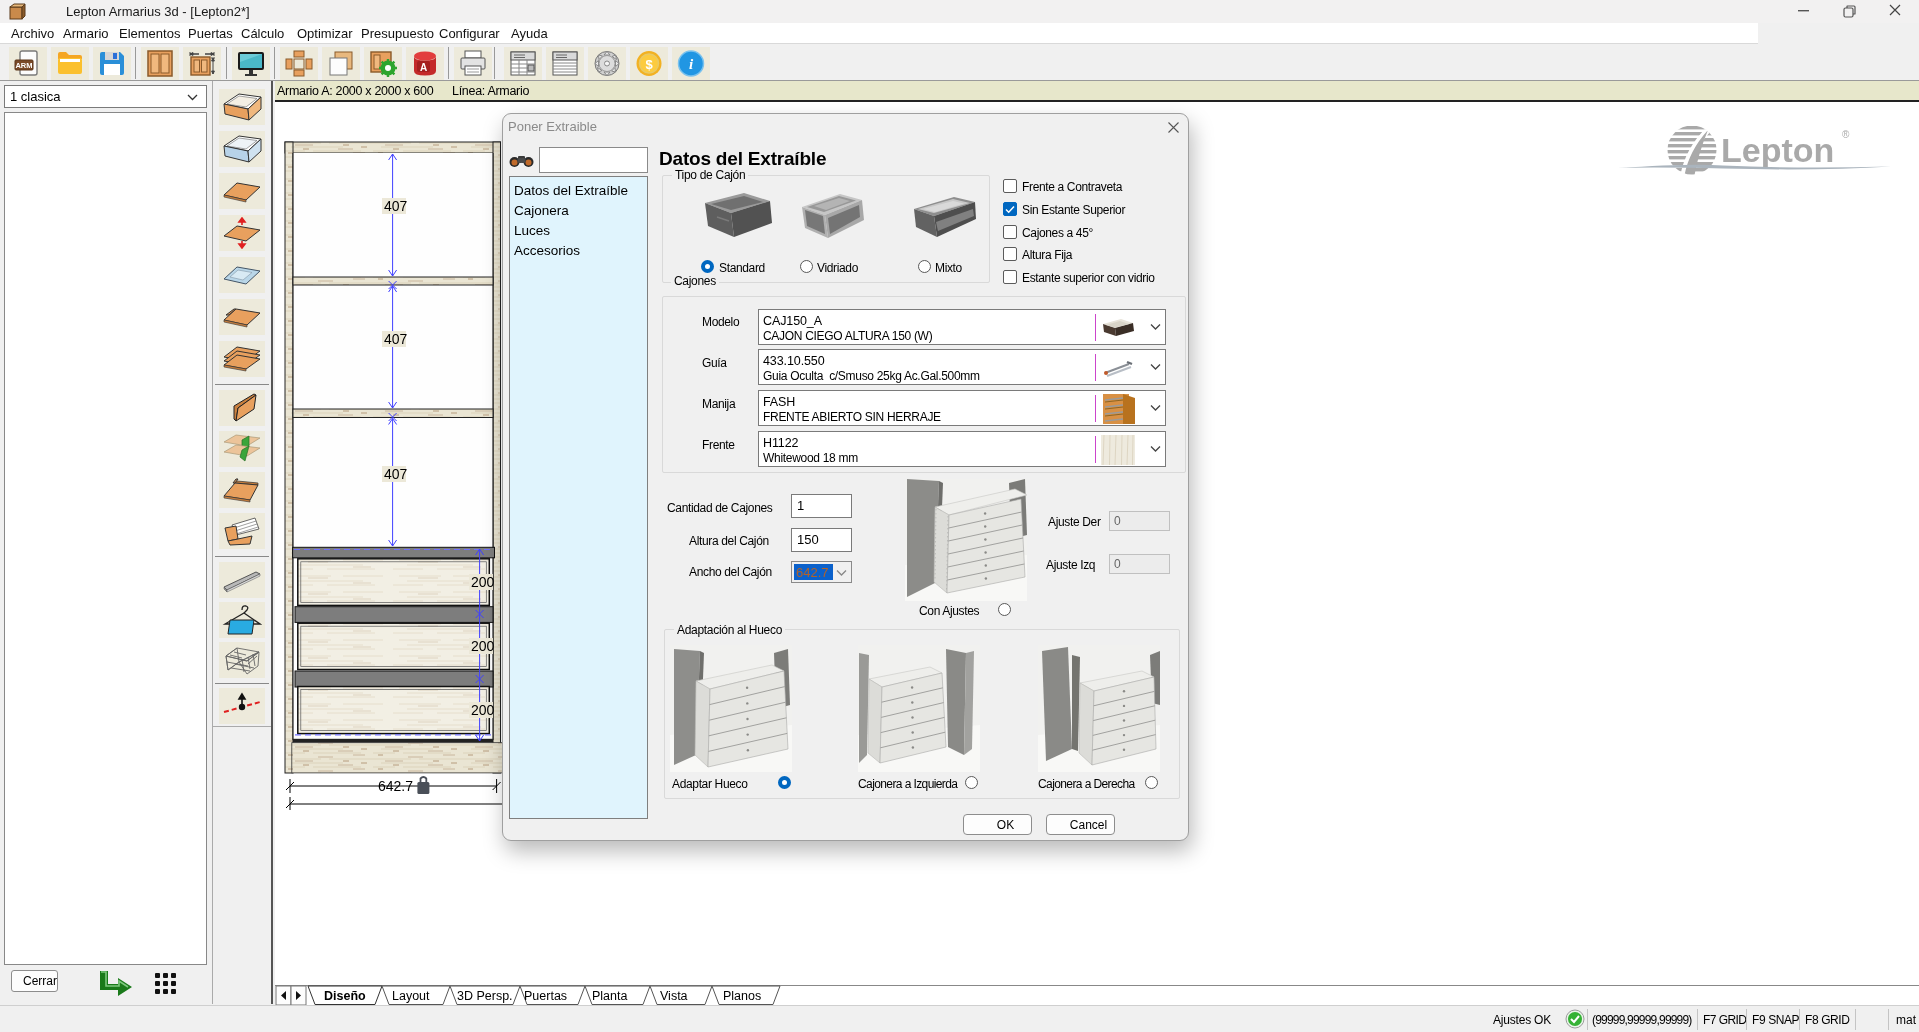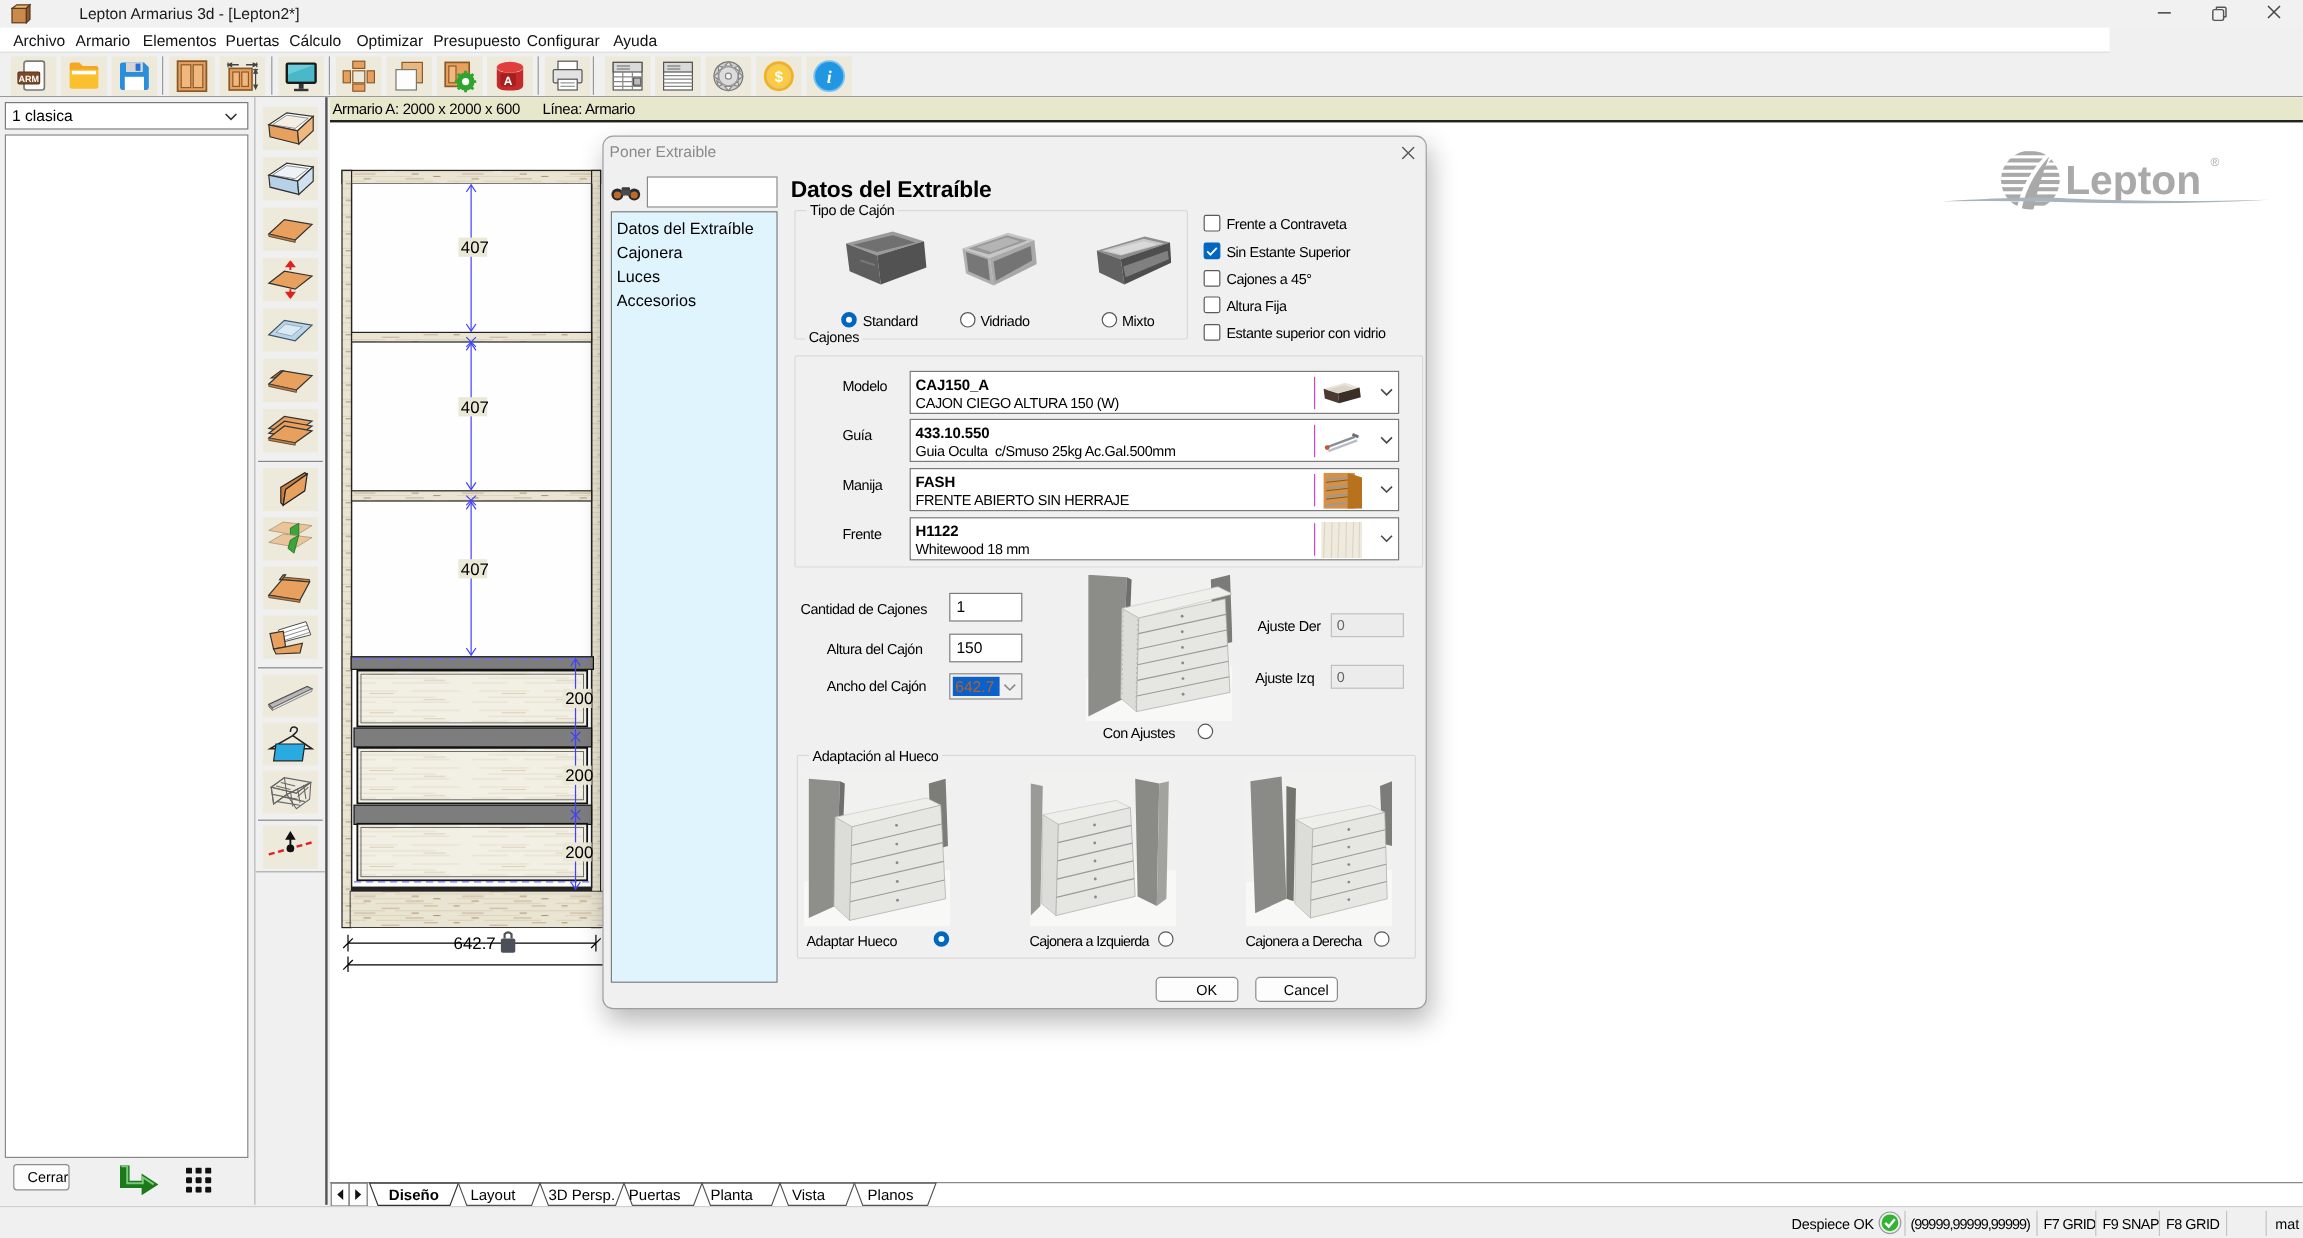--- a/index.html
+++ b/index.html
@@ -24,21 +24,21 @@
 #cheader { position:absolute; left:0px; top:0px; width:1644px; height:21px; background:#e7e7cb; border-bottom:2px solid #222; font-size:12.5px; letter-spacing:-0.3px; }
 #statusbar { position:absolute; left:0; top:1005px; width:1919px; height:27px; background:#f0f0f0; border-top:1px solid #cfcfcf; font-size:12px; color:#000; }
 #statusbar .ssep { position:absolute; top:3px; width:1px; height:21px; background:#c4c4c4; }
 #tabbar { position:absolute; left:0px; top:904px; width:1644px; height:21px; background:#fff; }
 #dialog { position:absolute; left:502px; top:113px; width:687px; height:728px; background:#f0f0f0; border:1px solid #9f9f9f; border-radius:9px; box-shadow:3px 10px 22px rgba(0,0,0,0.28); }
 .gbox { position:absolute; border:1px solid #d9d9d9; border-radius:2px; }
 .glabel { position:absolute; background:#f0f0f0; font-size:12px; padding:0 3px; color:#000; letter-spacing:-0.3px; }
 .cb { position:absolute; width:14px; height:14px; border:1px solid #5b5b5b; background:#fff; border-radius:2px; }
 .cblabel { position:absolute; font-size:12px; color:#000; letter-spacing:-0.35px; }
 .combo { position:absolute; left:255px; width:408px; height:36px; background:#fff; border:1px solid #7a7a7a; }
-.combo .c1 { position:absolute; left:4px; top:4px; font-size:12.5px; font-weight:bold; letter-spacing:-0.1px; }
+.combo .c1 { position:absolute; left:4px; top:4px; font-size:12.5px; font-weight:normal; letter-spacing:-0.1px; }
 .combo .c2 { position:absolute; left:4px; top:19px; font-size:12px; letter-spacing:-0.3px; }
 .combo .mline { position:absolute; left:89px; top:4px; width:1px; height:27px; background:#cc44cc; }
 .combo .chev { position:absolute; right:4px; top:13px; }
 .flabel { position:absolute; font-size:12px; color:#000; letter-spacing:-0.35px; }
 .finput { position:absolute; width:61px; height:24px; background:#fff; border:1px solid #7a7a7a; font-size:13px; padding:3px 0 0 5px; }
 .radio { position:absolute; width:13px; height:13px; border-radius:50%; border:1px solid #595959; background:#fff; }
 .radio.sel { background:#fff; border:4px solid #0067c0; }
 
 .btn { position:absolute; width:69px; height:21px; background:#fdfdfd; border:1px solid #8d8d8d; border-radius:4px; font-size:12px; text-align:center; padding-top:3px;padding-left:16px; }
 </style>
@@ -495,21 +495,21 @@
         <text x="249" y="15">Puertas</text>
         <text x="317" y="15">Planta</text>
         <text x="385" y="15">Vista</text>
         <text x="448" y="15">Planos</text>
       </g>
     </svg>
   </div>
 </div>
 
 <div id="statusbar">
-  <span class="abs" style="left:1493px;top:7px;letter-spacing:-0.2px">Despiece OK</span>
+  <span class="abs" style="left:1493px;top:7px;letter-spacing:-0.2px">Ajustes OK</span>
   <svg class="abs" style="left:1565px;top:3px" width="20" height="20" viewBox="0 0 20 20">
     <circle cx="10" cy="10" r="9" fill="#e9f5e9" stroke="#9b9b9b"></circle>
     <circle cx="10" cy="10" r="7" fill="#35b235"></circle>
     <path d="M6 10 L9 13 L14 7" stroke="#fff" stroke-width="2" fill="none"></path>
   </svg>
   <div class="ssep" style="left:1587px"></div>
   <span class="abs" style="left:1592px;top:7px;letter-spacing:-0.8px">(99999,99999,99999)</span>
   <div class="ssep" style="left:1697px"></div>
   <span class="abs" style="left:1703px;top:7px;letter-spacing:-0.55px">F7 GRID</span>
   <div class="ssep" style="left:1746px"></div>

